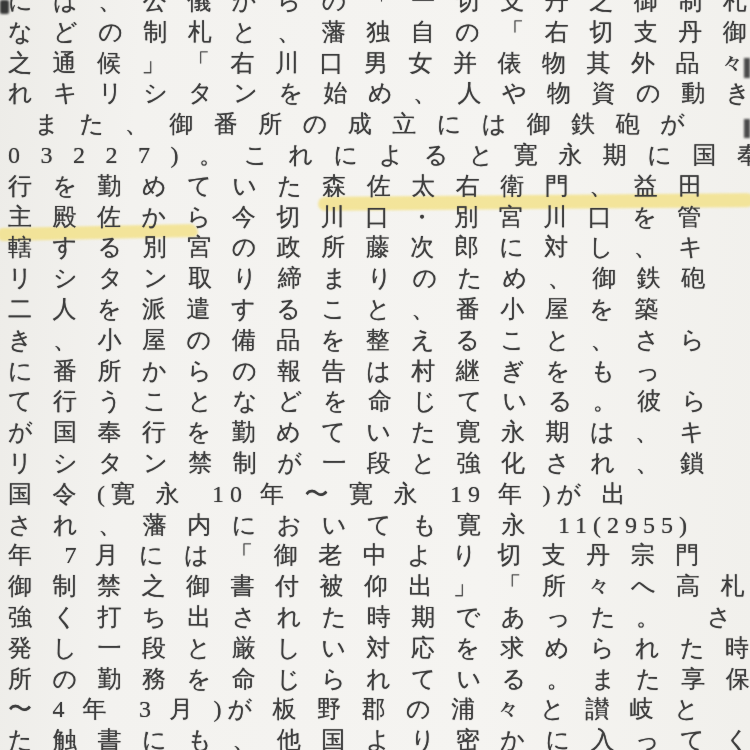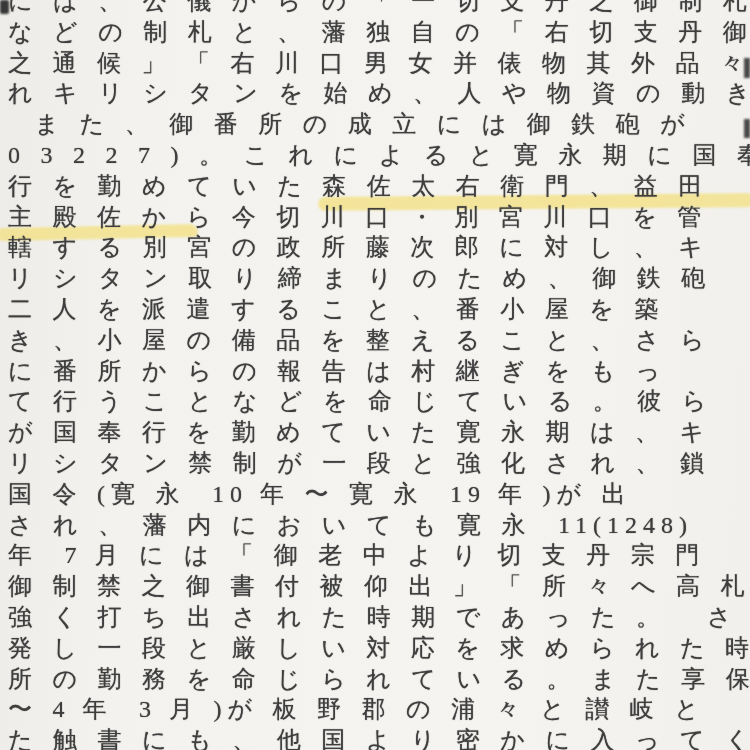--- a/index.html
+++ b/index.html
@@ -69,21 +69,21 @@
     <div class="line">主殿佐から今切川口・別宮川口を管</div>
     <div class="line">轄する別宮の政所藤次郎に対し、キ</div>
     <div class="line">リシタン取り締まりのため、御鉄砲</div>
     <div class="line">二人を派遣すること、番小屋を築</div>
     <div class="line">き、小屋の備品を整えること、さら</div>
     <div class="line">に番所からの報告は村継ぎをもっ</div>
     <div class="line">て行うことなどを命じている。彼ら</div>
     <div class="line">が国奉行を勤めていた寛永期は、キ</div>
     <div class="line">リシタン禁制が一段と強化され、鎖</div>
     <div class="line">国令<span class="ascii">(</span>寛永<span class="ascii"> 10 </span>年〜寛永<span class="ascii"> 19 </span>年<span class="ascii">)</span>が出</div>
-    <div class="line">され、藩内においても寛永<span class="ascii"> 11(1248)</span></div>
+    <div class="line">され、藩内においても寛永<span class="ascii"> 11(2955)</span></div>
     <div class="line">年<span class="ascii"> 7 </span>月には「御老中より切支丹宗門</div>
     <div class="line">御制禁之御書付被仰出」「所々へ高札</div>
     <div class="line">強く打ち出された時期であった。 さら</div>
     <div class="line">発し一段と厳しい対応を求められた時</div>
     <div class="line">所の勤務を命じられている。また享保</div>
     <div class="line">〜<span class="ascii">4 </span>年<span class="ascii"> 3 </span>月<span class="ascii">)</span>が板野郡の浦々と讃岐と</div>
     <div class="line">た触書にも、他国より密かに入ってく</div>
   </div>
 
   <div class="artifact" id="mark-top-left"></div>

